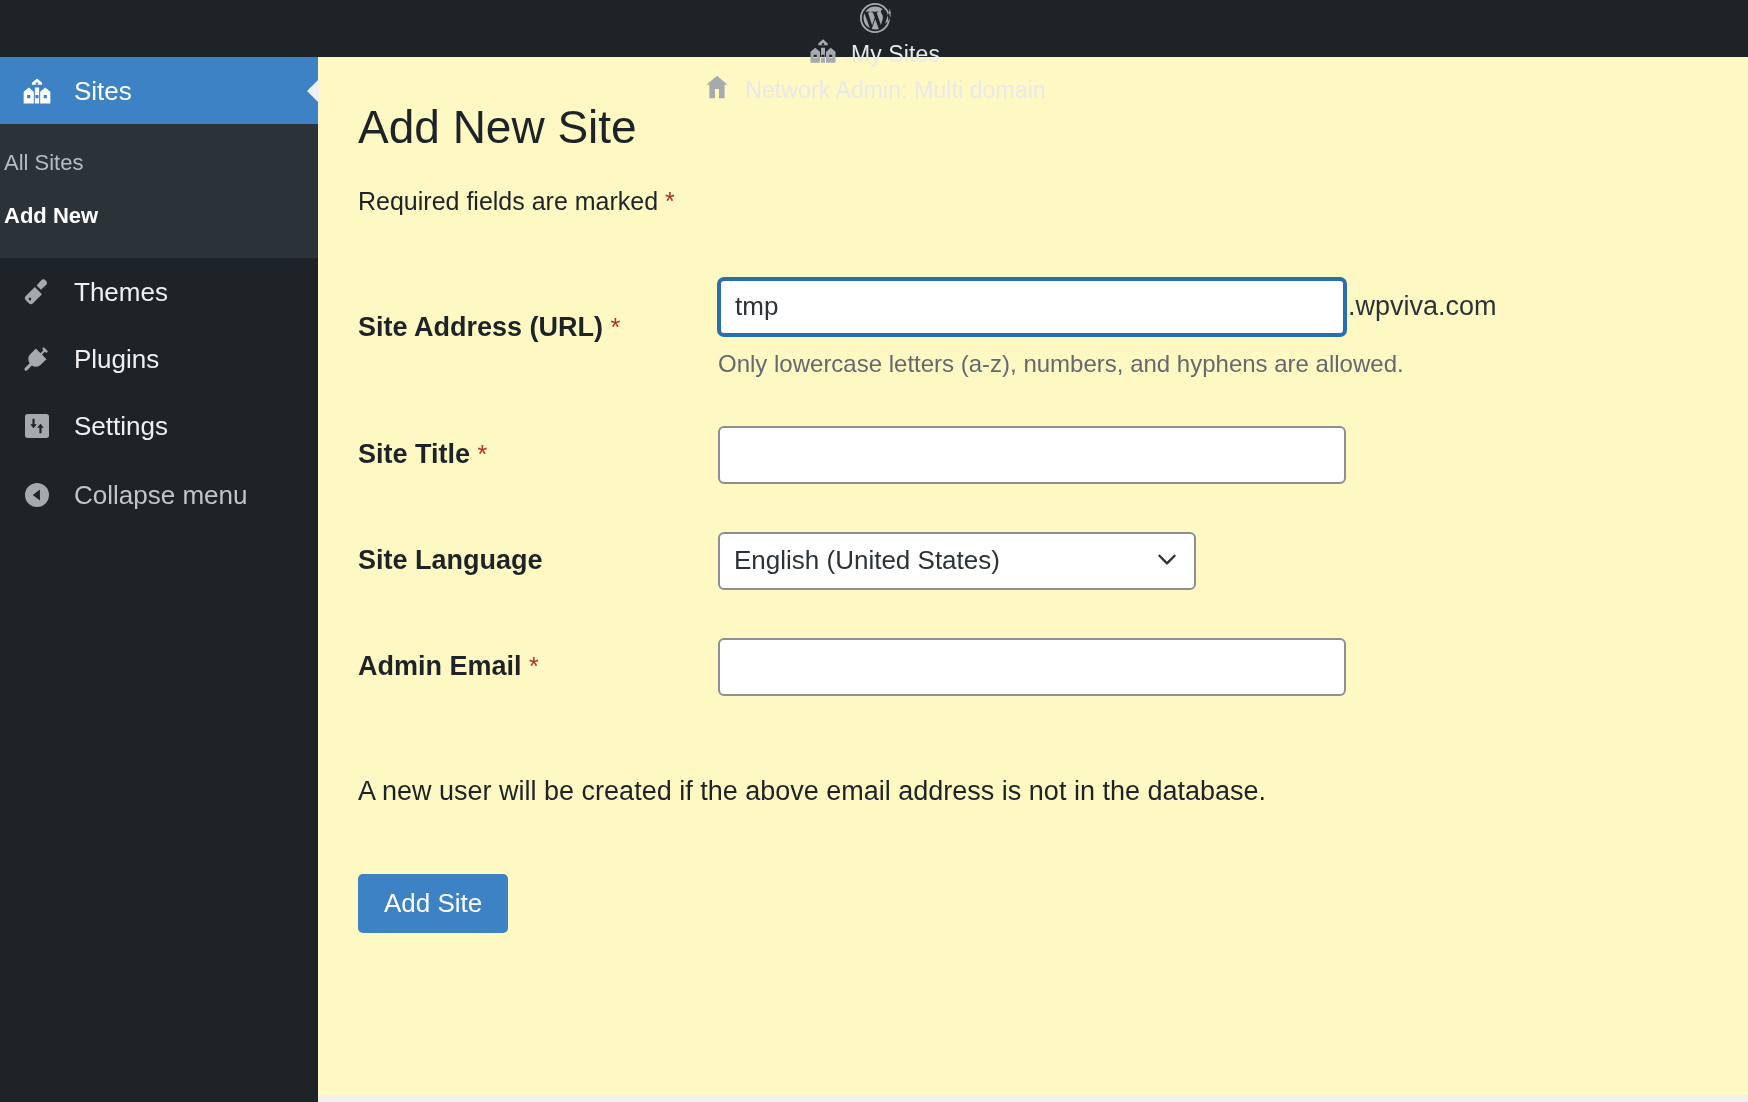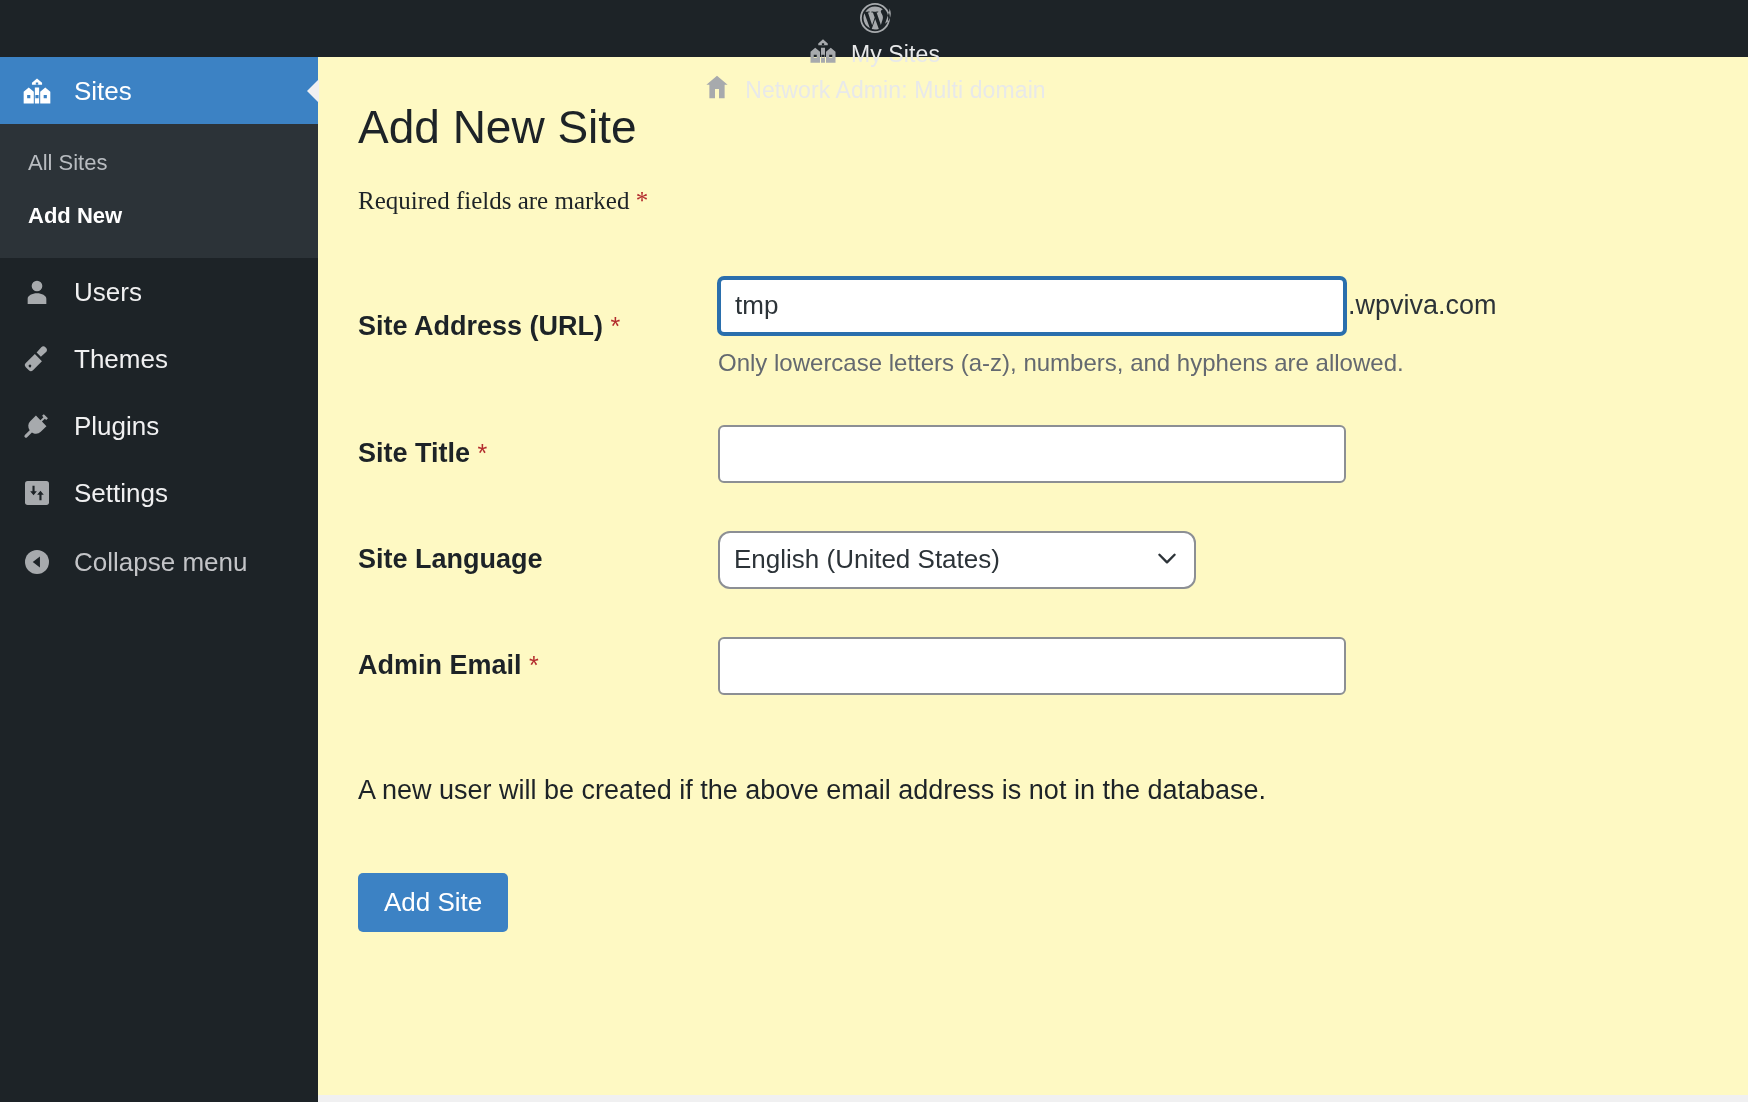--- a/index.html
+++ b/index.html
@@ -87,21 +87,21 @@
     flex: 0 0 34px;
   }
   .mi-icon svg { display: block; }
 
   .submenu {
     background: #2c3338;
     padding: 12px 0 16px 0;
   }
   .submenu-item {
     display: block;
-    padding: 10px 0 10px 28px;
+    padding: 10px 0 10px 4px;
     font-size: 22px;
     color: #b8bcc0;
     cursor: pointer;
     line-height: 1.5;
   }
   .submenu-item.current {
     color: #fff;
     font-weight: bold;
   }
 
@@ -131,21 +131,20 @@
     font-size: 46px;
     font-weight: 400;
     color: #1d2327;
     margin: 52px 0 0 40px;
     line-height: 1.1;
   }
   .required-note {
     font-size: 25px;
     color: #1d2327;
     margin: 34px 0 0 40px;
-    font-family: Liberation Serif, serif;
   }
   .req-star { color: #b32d2e; font-size: 25px; }
 
   .form-table {
     margin-top: 38px;
     width: 100%;
     border-collapse: collapse;
   }
   .form-row { vertical-align: top; }
   .form-label-cell {
@@ -202,21 +201,21 @@
   }
   .select-box {
     width: 478px;
     height: 58px;
     padding: 6px 46px 6px 14px;
     font-size: 26px;
     font-family: "Liberation Sans", sans-serif;
     color: #2c3338;
     background: #fff;
     border: 2px solid #8c8f94;
-    border-radius: 12px;
+    border-radius: 6px;
     display: flex;
     align-items: center;
     cursor: pointer;
   }
   .select-caret {
     position: absolute;
     right: 16px;
     top: 50%;
     transform: translateY(-50%);
     pointer-events: none;
@@ -281,28 +280,20 @@
       </svg>
     </span>
     <span class="mi-label">Sites</span>
   </div>
 
   <div class="submenu">
     <span class="submenu-item">All Sites</span>
     <span class="submenu-item current">Add New</span>
   </div>
 
-  <div class="menu-item">
-    <span class="mi-icon">
-      <svg width="32" height="32" viewBox="0 0 24 24" fill="#a7aaad">
-        <path d="M12 3.5a4 4 0 100 8 4 4 0 000-8zm0 9.5c-3.6 0-7 1.8-7 4.1V21h14v-3.9c0-2.3-3.4-4.1-7-4.1z"></path>
-      </svg>
-    </span>
-    <span class="mi-label">Users</span>
-  </div>
 
   <div class="menu-item">
     <span class="mi-icon">
       <svg width="32" height="32" viewBox="0 0 24 24" fill="#a7aaad">
         <path d="M18.3 3.1c-.9-.9-2.3-.8-3.1.1l-3.5 3.9 3.2 3.2 3.9-3.5c.9-.8.9-2.2.1-3.1l-.6-.6zM10.4 8.3L3.6 15a2.2 2.2 0 000 3.1l2.3 2.3a2.2 2.2 0 003.1 0l6.7-6.8-5.3-5.3zm-3.1 8.1a1 1 0 11-1.4 1.4 1 1 0 011.4-1.4z"></path>
       </svg>
     </span>
     <span class="mi-label">Themes</span>
   </div>
 

